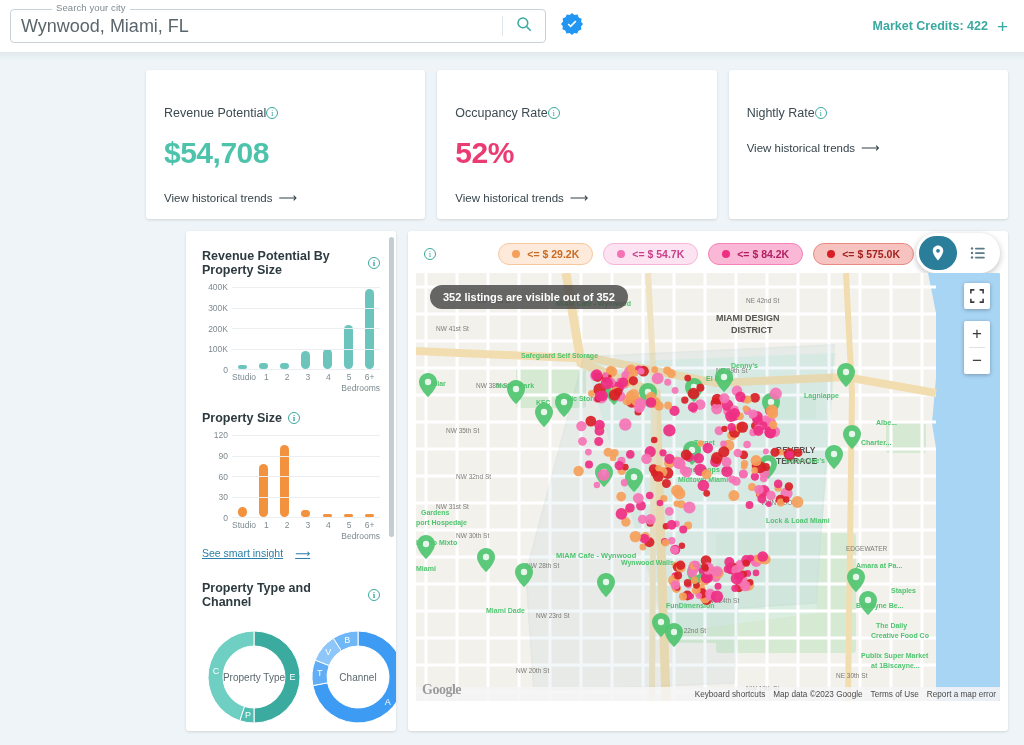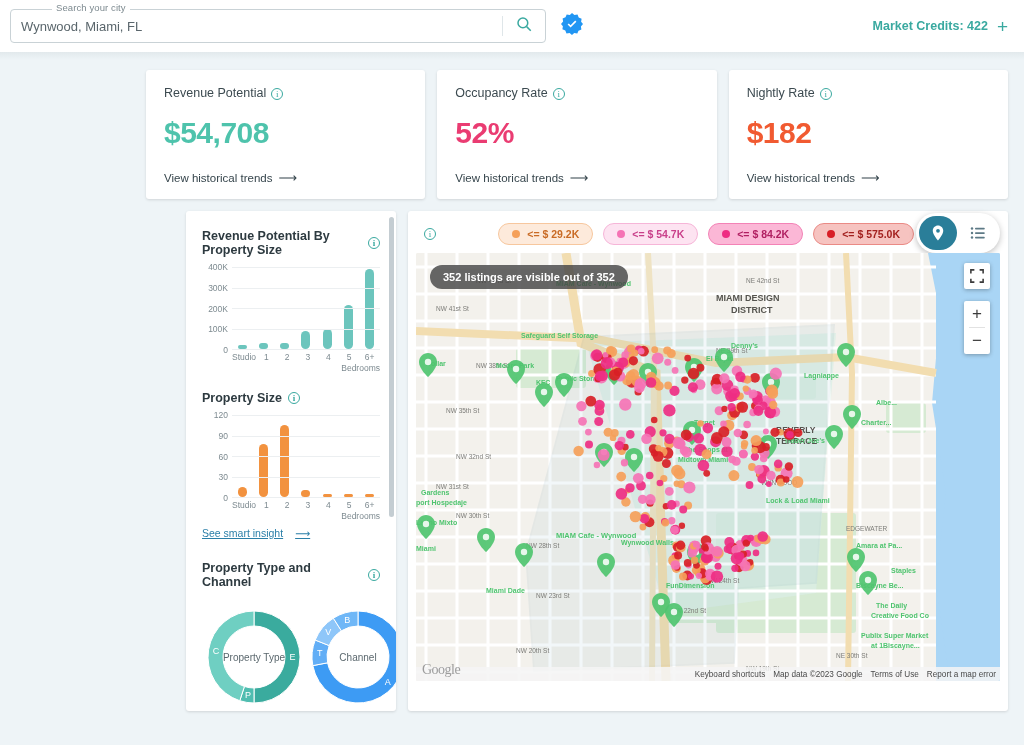--- a/index.html
+++ b/index.html
@@ -21,21 +21,21 @@
   .search-box {
     height: 34px; border: 1px solid #c9d2d6; border-radius: 4px;
     display: flex; align-items: center; background: #fff;
   }
   .search-legend {
     position: absolute; top: -7px; left: 18px; background: #fff;
     padding: 0 4px; font-size: 9.5px; color: #7d8a90; letter-spacing: .1px; margin-left: 24px;
   }
   .search-input {
     flex: 1; border: none; outline: none; background: transparent;
-    font-size: 13px; color: #5a666c; padding: 0 10px;
+    font-size: 18px; color: #5a666c; padding: 0 10px;
     font-family: "Liberation Sans", sans-serif;
   }
   .search-sep { width: 1px; height: 20px; background: #dfe6e9; }
   .search-btn {
     width: 42px; height: 32px; display: flex; align-items: center;
     justify-content: center; background: transparent; border: none; cursor: pointer;
   }
   .verified { margin-left: 14px; display: flex; align-items: center; }
   .credits {
     margin-left: auto; display: flex; align-items: center; gap: 9px;
@@ -49,21 +49,21 @@
   .page { padding: 0 0 0 0; }
   .kpi-row {
     display: flex; gap: 12px; padding: 10px 16px 0 146px;
   }
   .kpi-card {
     flex: 1; background: #fff; border-radius: 3px;
     box-shadow: 0 1px 3px rgba(0,0,0,.13);
     padding: 16px 18px 14px 18px; min-height: 120px;
   }
   .kpi-title {
-    font-size: 12.5px; color: #3c4a50; display: flex; align-items: flex-end; gap: 5px;
+    font-size: 12.5px; color: #3c4a50; display: flex; align-items: center;  margin-top: 20px;
   }
   .kpi-value { font-size: 30px; font-weight: bold; margin-top: 16px; letter-spacing: -.5px; }
   .kpi-link {
     margin-top: 20px; font-size: 11.5px; color: #36454c; cursor: pointer;
     display: flex; align-items: center; gap: 6px;
   }
   .arrow { font-size: 13px; }
 
   .info-i {
     width: 12px; height: 12px; border-radius: 50%;
@@ -165,21 +165,21 @@
 
   .attrib {
     position: absolute; bottom: 0; left: 0; right: 0; height: 14px; z-index: 6;
     background: rgba(245,245,245,.86); display: flex; align-items: center;
     justify-content: flex-end; gap: 8px; padding-right: 4px;
     font-size: 8.2px; color: #4a4a4a;
   }
   .attrib span { cursor: pointer; }
   .gmark {
     position: absolute; left: 6px; bottom: 3px; z-index: 7;
-    font-size: 14px; font-weight: normal; color: #7a7a7a; opacity: .72;
+    font-size: 14px; font-weight: bold; color: #7a7a7a; opacity: .72;
     font-family: "Liberation Serif", serif; letter-spacing: -.5px; text-align: center;
   }
 
   .download-row { display: flex; justify-content: center; padding: 14px 0 0 0; }
   .download-btn {
     display: flex; align-items: center; gap: 8px; cursor: pointer;
     color: #2b7fa8; font-size: 12px; font-weight: bold; letter-spacing: .6px;
   }
 </style>
 </head>
@@ -241,21 +241,20 @@
         <span>View historical trends</span>
         <span class="arrow">⟶</span>
       </div>
     </div>
 
     <div class="kpi-card">
       <div class="kpi-title">
         <span>Nightly Rate</span>
         <span class="info-i">i</span>
       </div>
-      <div class="kpi-value" style="color:#f15a31">$182</div>
       <div class="kpi-link">
         <span>View historical trends</span>
         <span class="arrow">⟶</span>
       </div>
     </div>
   </div>
 
   <div class="main-row">
 
     <div class="left-panel">

